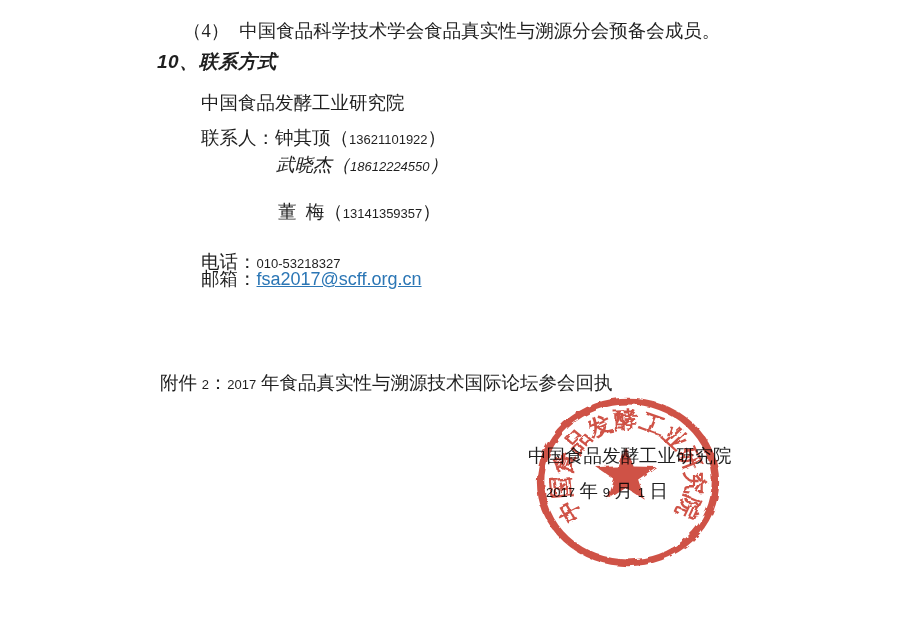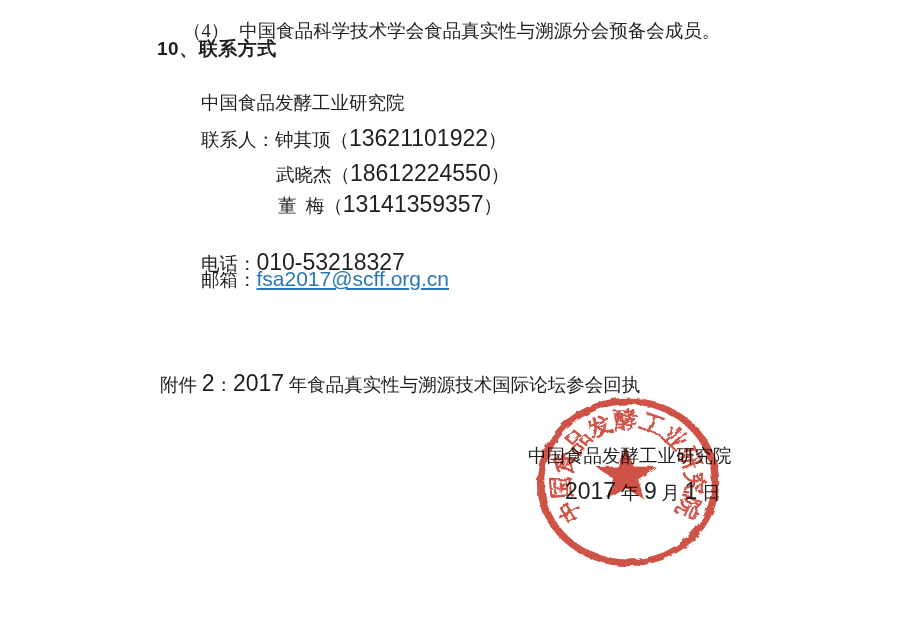--- a/index.html
+++ b/index.html
@@ -14,66 +14,66 @@
   }
   .line{
     position:absolute; white-space:pre; font-size:18.5px; line-height:26px; height:26px;
   }
   .heading{
     font-family:"Liberation Sans","DejaVu Sans",sans-serif;
     font-weight:700; font-size:19px; letter-spacing:0.5px;
   }
   .num{
     font-family:"Liberation Sans","DejaVu Sans",sans-serif;
-    font-size:23px;
+    font-size:13px;
   }
   .gap{margin-left:10px;}
   .email-link{
     font-family:"Liberation Sans","DejaVu Sans",sans-serif;
-    font-size:21px;
+    font-size:18px;
     color:var(--link-color);
     text-decoration:underline;
     cursor:pointer;
   }
   .stamp{
     position:absolute; left:535px; top:396px; width:186px; height:172px;
     mix-blend-mode:multiply; opacity:0.87; overflow:visible; pointer-events:none;
   }
   .seal-text{
     font-family:"Liberation Serif","DejaVu Serif",serif;
     font-weight:700; font-size:26px; letter-spacing:-0.5px;
   }
 </style>
 </head>
 <body>
 
 <div class="page">
 
   <div class="line" style="left:183px;top:18px;"><span>（4）</span><span class="gap">中国食品科学技术学会食品真实性与溯源分会预备会成员。</span></div>
 
-  <div class="line heading" style="left:157px;top:36px;">10、联系方式</div>
+  <div class="line heading" style="left:157px;top:49px;font-style:italic;">10、联系方式</div>
 
   <div class="line" style="left:201px;top:90px;">中国食品发酵工业研究院</div>
 
   <div class="line" style="left:201px;top:125px;"><span>联系人：钟其顶（</span><span class="num">13621101922</span><span>）</span></div>
 
-  <div class="line" style="left:276px;top:160px;"><span>武晓杰（</span><span class="num">18612224550</span><span>）</span></div>
+  <div class="line" style="left:276px;top:152px;font-style:italic;"><span>武晓杰（</span><span class="num">18612224550</span><span>）</span></div>
 
-  <div class="line" style="left:278px;top:191px;"><span>董  梅（</span><span class="num">13141359357</span><span>）</span></div>
+  <div class="line" style="left:278px;top:199px;"><span>董  梅（</span><span class="num">13141359357</span><span>）</span></div>
 
   <div class="line" style="left:201px;top:249px;"><span>电话：</span><span class="num">010-53218327</span></div>
 
   <div class="line" style="left:201px;top:266px;"><span>邮箱：</span><a class="email-link">fsa2017@scff.org.cn</a></div>
 
 
   <div class="line" style="left:148px;top:370px;margin-left:12px;"><span>附件 </span><span class="num">2</span><span>：</span><span class="num">2017</span><span> 年食品真实性与溯源技术国际论坛参会回执</span></div>
 
   <div class="line" style="left:528px;top:443px;">中国食品发酵工业研究院</div>
 
-  <div class="line" style="left:565px;top:478px;"><span class="num">2017</span><span> 年 </span><span class="num">9</span><span> 月 </span><span class="num">1</span><span> 日</span></div>
+  <div class="line" style="left:546px;top:478px;"><span class="num">2017</span><span> 年 </span><span class="num">9</span><span> 月 </span><span class="num">1</span><span> 日</span></div>
 
   <svg class="stamp" viewBox="0 0 200 200" preserveAspectRatio="none" xmlns="http://www.w3.org/2000/svg">
     <defs>
       <filter id="rough" x="-15%" y="-15%" width="130%" height="130%">
         <feTurbulence type="fractalNoise" baseFrequency="0.08" numOctaves="3" seed="7" result="n"></feTurbulence>
         <feDisplacementMap in="SourceGraphic" in2="n" scale="5"></feDisplacementMap>
       </filter>
       <path id="arcPath" d="M 51.7 140.5 A 63 63 0 1 1 148.3 140.5" fill="none"></path>
     </defs>
     <g filter="url(#rough)">

